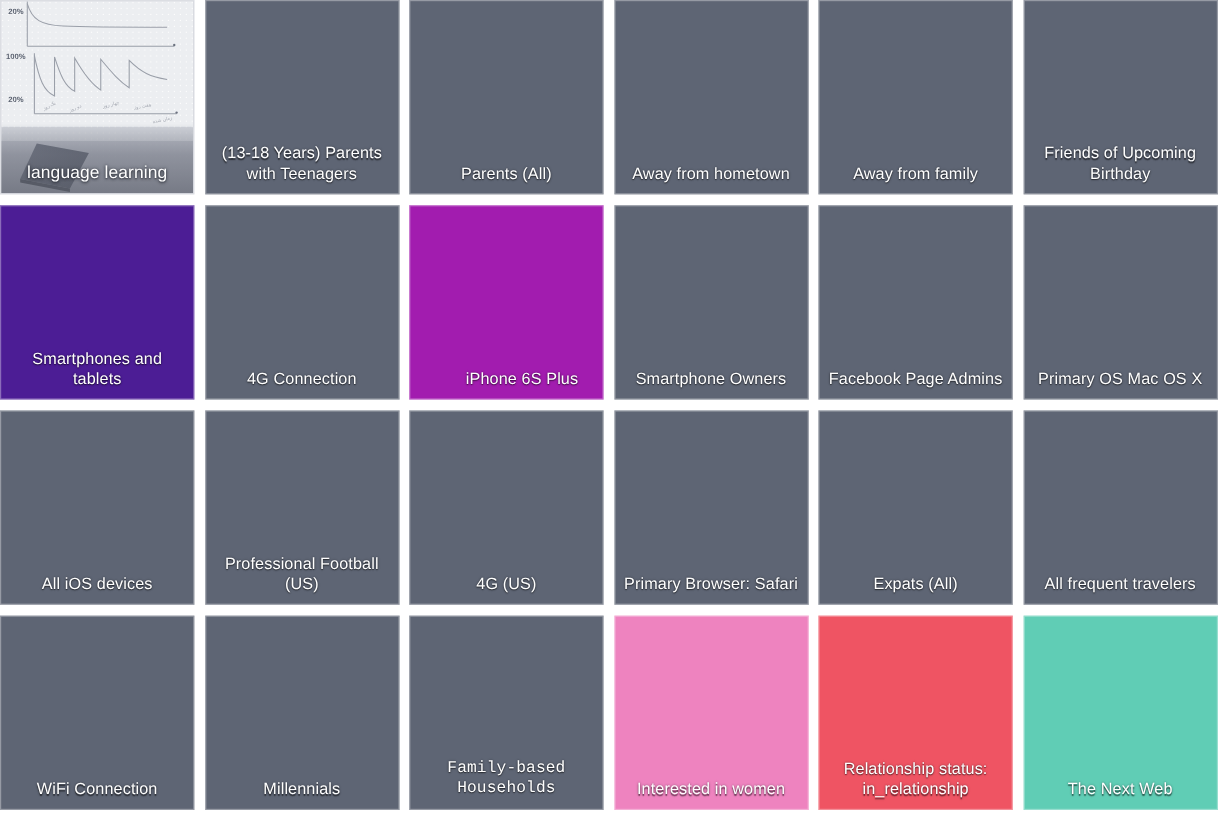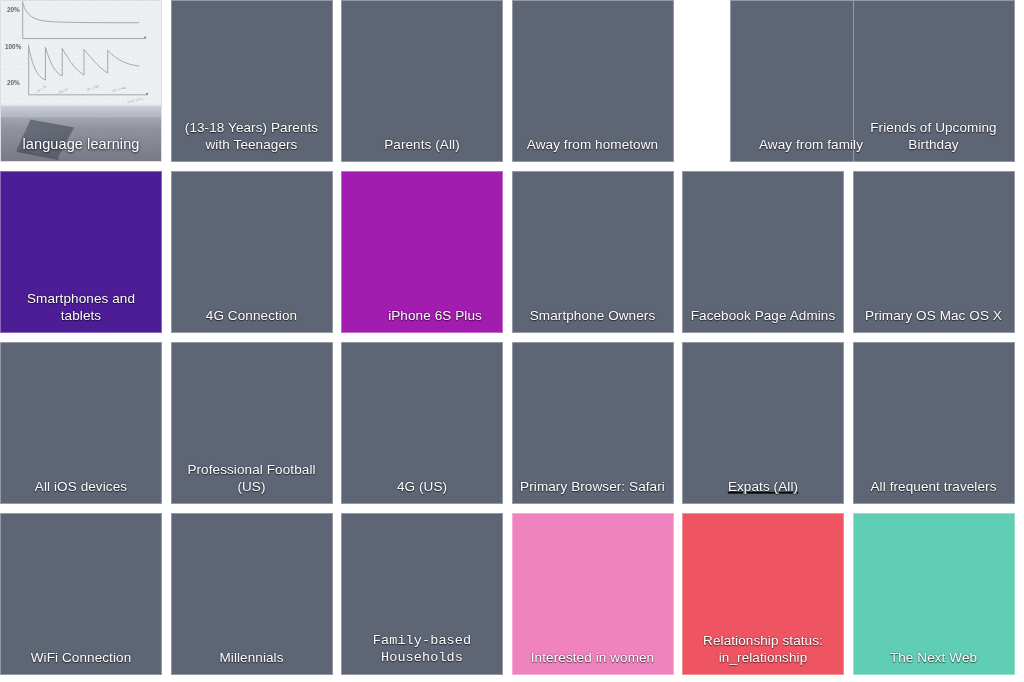--- a/index.html
+++ b/index.html
@@ -133,21 +133,21 @@
     </div>
     <div class="tile" style="background-color: rgb(94, 101, 116);">
       <div class="tile-label">(13-18 Years) Parents with Teenagers</div>
     </div>
     <div class="tile" style="background-color: rgb(94, 101, 116);">
       <div class="tile-label">Parents (All)</div>
     </div>
     <div class="tile" style="background-color: rgb(94, 101, 116);">
       <div class="tile-label">Away from hometown</div>
     </div>
-    <div class="tile" style="background-color: rgb(94, 101, 116); margin-left: 48px;">
+    <div class="tile" style="background-color: rgb(94, 101, 116);">
       <div class="tile-label">Away from family</div>
     </div>
     <div class="tile" style="background-color: rgb(94, 101, 116);">
       <div class="tile-label">Friends of Upcoming Birthday</div>
     </div>
     <div class="tile" style="background-color: #4c1d95;">
       <div class="tile-label">Smartphones and tablets</div>
     </div>
     <div class="tile" style="background-color: rgb(94, 101, 116);">
       <div class="tile-label">4G Connection</div>
@@ -169,21 +169,21 @@
     </div>
     <div class="tile" style="background-color: rgb(94, 101, 116);">
       <div class="tile-label">Professional Football (US)</div>
     </div>
     <div class="tile" style="background-color: rgb(94, 101, 116);">
       <div class="tile-label">4G (US)</div>
     </div>
     <div class="tile" style="background-color: rgb(94, 101, 116);">
       <div class="tile-label">Primary Browser: Safari</div>
     </div>
-    <div class="tile" style="background-color: rgb(94, 101, 116); text-decoration: underline;">
+    <div class="tile" style="background-color: rgb(94, 101, 116);">
       <div class="tile-label">Expats (All)</div>
     </div>
     <div class="tile" style="background-color: rgb(94, 101, 116);">
       <div class="tile-label">All frequent travelers</div>
     </div>
     <div class="tile" style="background-color: rgb(94, 101, 116);">
       <div class="tile-label">WiFi Connection</div>
     </div>
     <div class="tile" style="background-color: rgb(94, 101, 116);">
       <div class="tile-label">Millennials</div>

